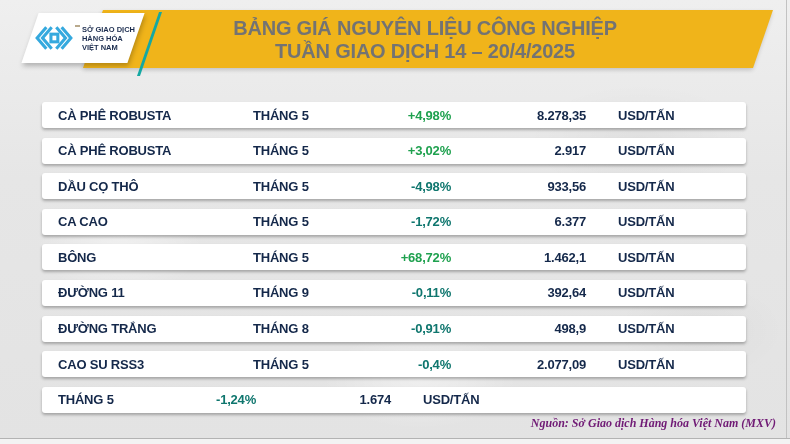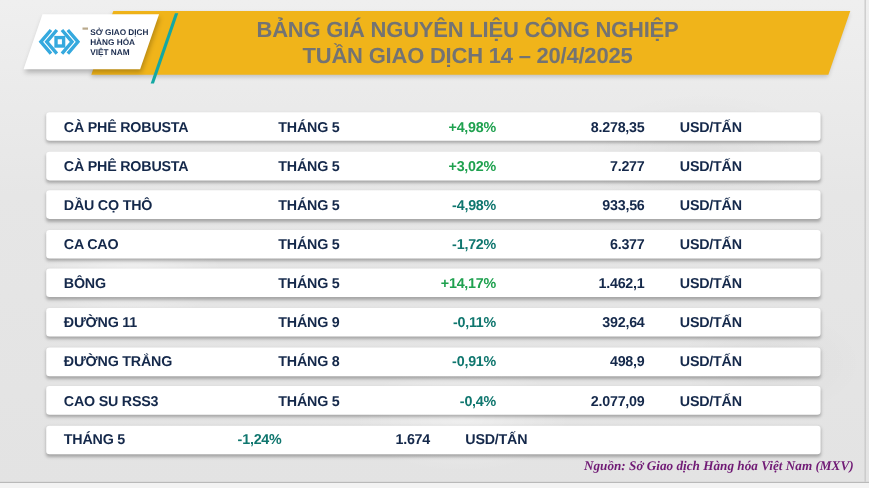--- a/index.html
+++ b/index.html
@@ -112,41 +112,41 @@
     <span class="col-name">CÀ PHÊ ROBUSTA</span>
     <span class="col-month">THÁNG 5</span>
     <span class="col-change up">+4,98%</span>
     <span class="col-price">8.278,35</span>
     <span class="col-unit">USD/TẤN</span>
   </div>
     <div class="row">
     <span class="col-name">CÀ PHÊ ROBUSTA</span>
     <span class="col-month">THÁNG 5</span>
     <span class="col-change up">+3,02%</span>
-    <span class="col-price">7.277</span>
+    <span class="col-price">2.917</span>
     <span class="col-unit">USD/TẤN</span>
   </div>
     <div class="row">
     <span class="col-name">DẦU CỌ THÔ</span>
     <span class="col-month">THÁNG 5</span>
     <span class="col-change down">-4,98%</span>
     <span class="col-price">933,56</span>
     <span class="col-unit">USD/TẤN</span>
   </div>
     <div class="row">
     <span class="col-name">CA CAO</span>
     <span class="col-month">THÁNG 5</span>
     <span class="col-change down">-1,72%</span>
     <span class="col-price">6.377</span>
     <span class="col-unit">USD/TẤN</span>
   </div>
     <div class="row">
     <span class="col-name">BÔNG</span>
     <span class="col-month">THÁNG 5</span>
-    <span class="col-change up">+14,17%</span>
+    <span class="col-change up">+68,72%</span>
     <span class="col-price">1.462,1</span>
     <span class="col-unit">USD/TẤN</span>
   </div>
     <div class="row">
     <span class="col-name">ĐƯỜNG 11</span>
     <span class="col-month">THÁNG 9</span>
     <span class="col-change down">-0,11%</span>
     <span class="col-price">392,64</span>
     <span class="col-unit">USD/TẤN</span>
   </div>

